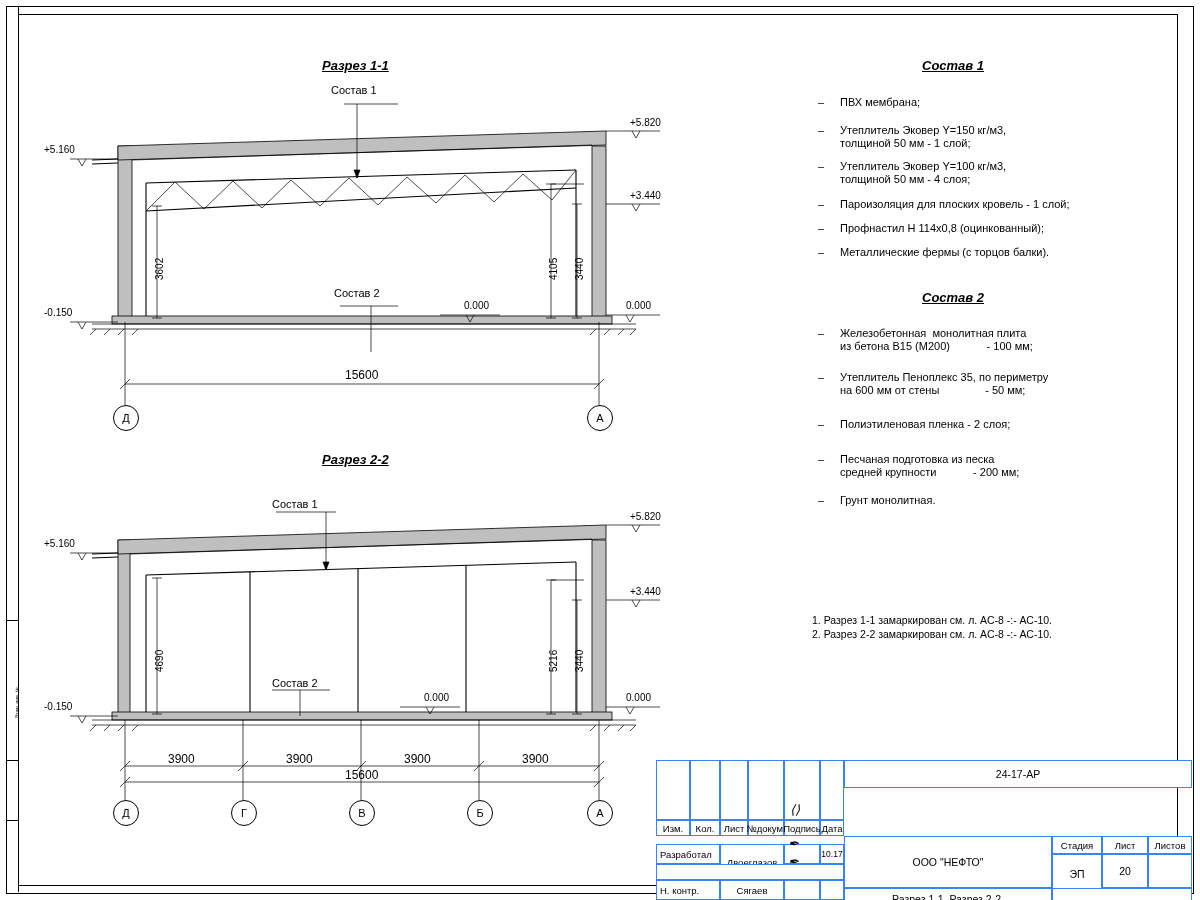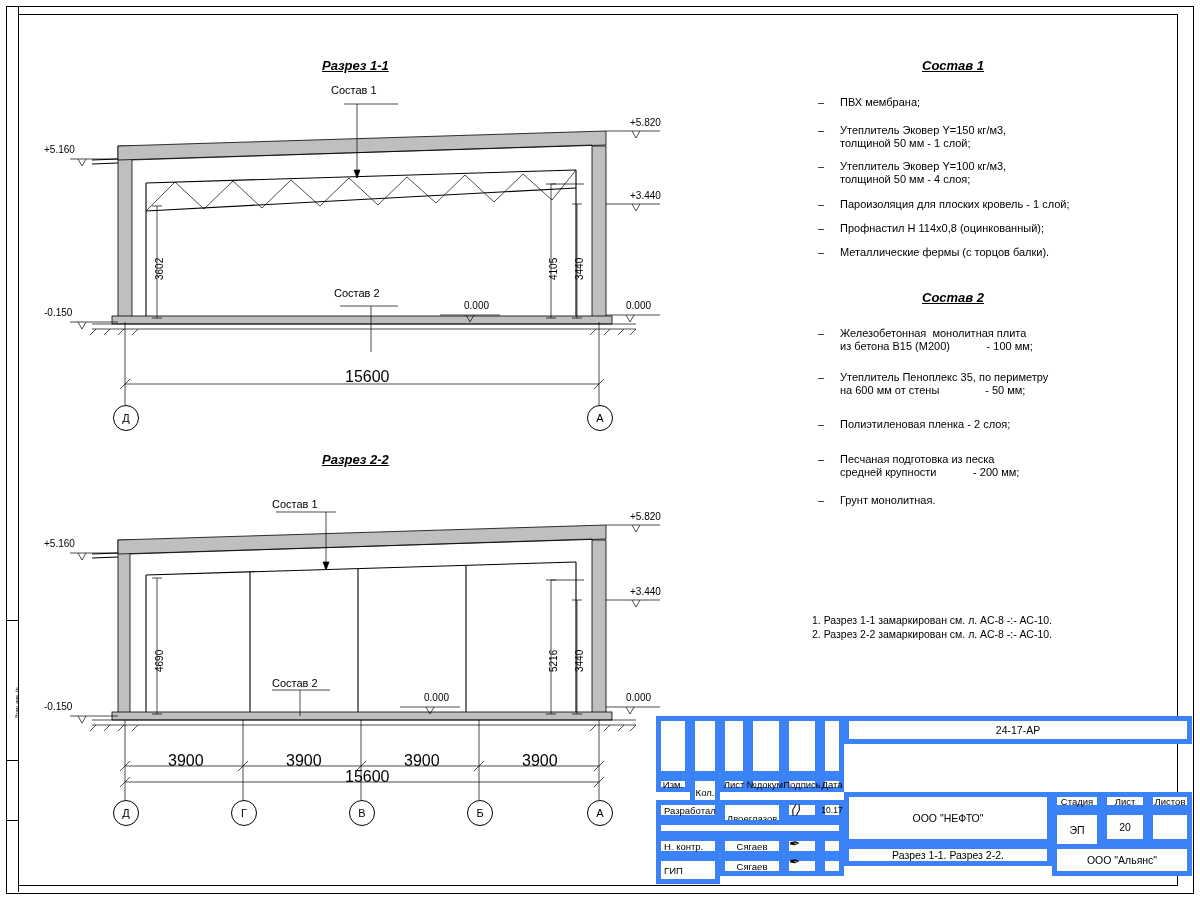--- a/index.html
+++ b/index.html
@@ -8,42 +8,42 @@
   
   .frame-outer{position:absolute;left:6px;top:6px;width:1186px;height:886px;border:1px solid #000;}
   .frame-inner{position:absolute;left:18px;top:14px;width:1158px;height:870px;border:1px solid #000;}
   .left-strip{position:absolute;left:6px;top:6px;width:12px;height:886px;border-right:1px solid #000;}
   .lstrip-div{position:absolute;left:6px;width:12px;height:0;border-top:1px solid #000;}
   .vtext{position:absolute;transform:rotate(-90deg);transform-origin:0 0;font-size:5px;white-space:nowrap;}
 
   .ttl{position:absolute;font-style:italic;font-weight:bold;font-size:13px;text-decoration:underline;}
   .lbl{position:absolute;font-size:11px;white-space:nowrap;}
   .lbl-sm{position:absolute;font-size:10px;white-space:nowrap;}
-  .dim{position:absolute;font-size:16px;white-space:nowrap;}
+  .dim{position:absolute;font-size:12px;white-space:nowrap;}
   .vdim{position:absolute;font-size:10px;white-space:nowrap;transform:rotate(-90deg);transform-origin:0 0;}
 
   svg{position:absolute;left:0;top:0;overflow:visible;}
   .ln{stroke:#000;fill:none;}
   .thin{stroke-width:0.7;}
   .med{stroke-width:1.1;}
   .wall{fill:#bfbfbf;stroke:#000;stroke-width:0.8;}
 
   .circ{position:absolute;width:24px;height:24px;border:1.1px solid #000;border-radius:50%;
         font-size:11px;display:flex;align-items:center;justify-content:center;background:#fff;}
 
   
   .spec-head{position:absolute;font-style:italic;font-weight:bold;font-size:13px;text-decoration:underline;}
   .spec-item{position:absolute;font-size:11px;line-height:13px;white-space:pre;}
   .spec-dash{position:absolute;font-size:11px;}
 
   .note{position:absolute;font-size:10.5px;line-height:14px;white-space:pre;}
 
   
-  .tb{position:absolute;border:5px solid #3b82f6;box-sizing:border-box;font-size:9.5px;
-      display:flex;align-items:center;justify-content:center;text-align:center;background:#fff;}
+  .tb{position:absolute;border:1px solid #3b82f6;box-sizing:border-box;font-size:9.5px;
+      display:flex;align-items:center;justify-content:center;text-align:center;background:#fff;margin-top:44px;}
   .tb.left{justify-content:flex-start;padding-left:3px;}
   .tb.b{font-size:10.5px;}
   .sig{position:absolute;font-family:"Liberation Serif",serif;font-style:italic;font-size:13px;}
 </style>
 </head>
 <body>
 
 <div class="sheet">
 
   <div class="frame-outer"></div>
@@ -350,21 +350,21 @@
   <div class="tb" style="left:656px;top:764px;width:188px;height:12px"></div>
 
   <div class="tb" style="left:656px;top:716px;width:34px;height:60px"></div>
   <div class="tb" style="left:690px;top:716px;width:30px;height:60px"></div>
   <div class="tb" style="left:720px;top:716px;width:28px;height:60px"></div>
   <div class="tb" style="left:748px;top:716px;width:36px;height:60px"></div>
   <div class="tb" style="left:784px;top:716px;width:36px;height:60px"></div>
   <div class="tb" style="left:820px;top:716px;width:24px;height:60px"></div>
 
   <div class="tb" style="left:656px;top:776px;width:34px;height:16px">Изм.</div>
-  <div class="tb" style="left:690px;top:776px;width:30px;height:32px">Кол.</div>
+  <div class="tb" style="left:690px;top:776px;width:30px;height:16px">Кол.</div>
   <div class="tb" style="left:720px;top:776px;width:28px;height:16px">Лист</div>
   <div class="tb" style="left:748px;top:776px;width:36px;height:16px">№докум.</div>
   <div class="tb" style="left:784px;top:776px;width:36px;height:16px">Подпись</div>
   <div class="tb" style="left:820px;top:776px;width:24px;height:16px">Дата</div>
 
   <div class="tb left" style="left:656px;top:800px;width:64px;height:20px">Разработал</div>
   <div class="tb" style="left:720px;top:800px;width:64px;height:37px">Двоеглазов</div>
   <div class="tb" style="left:784px;top:800px;width:36px;height:20px"></div>
   <div class="tb" style="left:820px;top:800px;width:24px;height:20px;font-size:8.5px">10.17</div>
 

